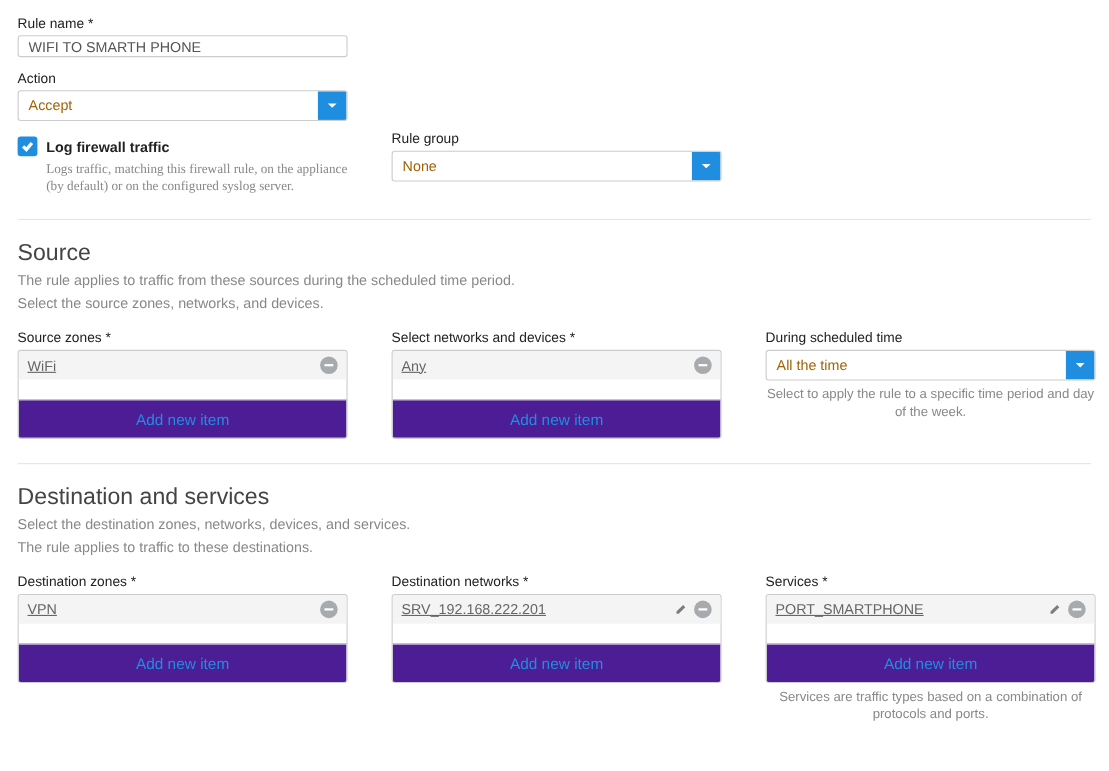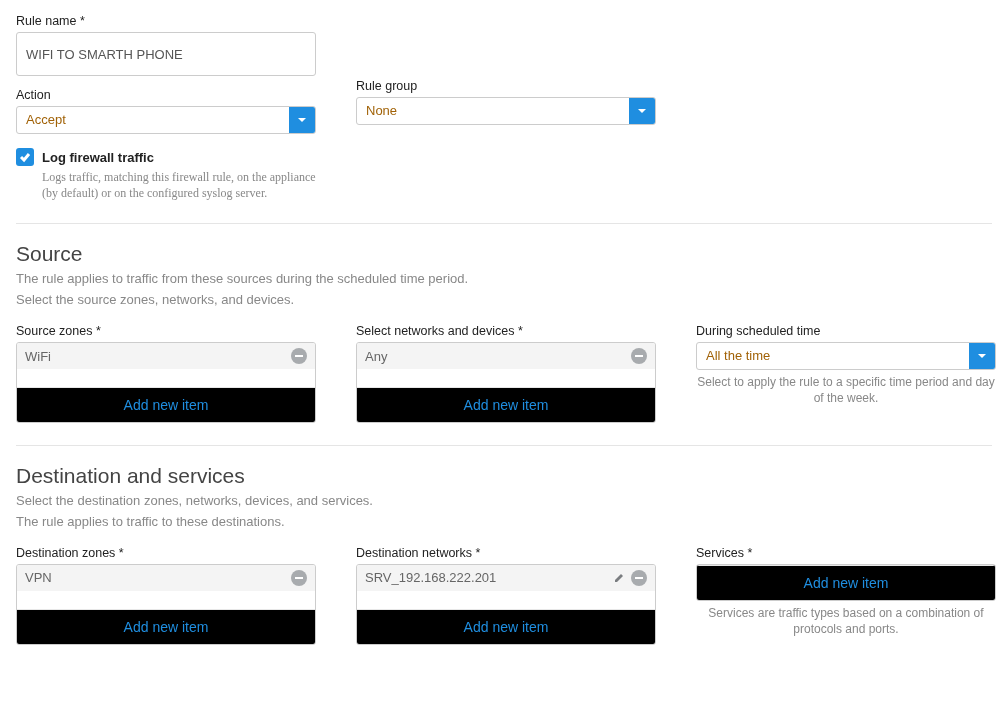--- a/index.html
+++ b/index.html
@@ -9,37 +9,37 @@
     font-family: -apple-system, BlinkMacSystemFont, "Segoe UI", Arial, sans-serif;
     font-size: 13px;
     color: #333;
     background: #fff;
   }
   body { padding: 14px 16px 30px 16px; }
 
   .row {
     display: flex;
     gap: 40px;
-    align-items: center;
+    align-items: flex-end;
   }
   .col-left { flex: 0 0 300px; }
   .col-mid { flex: 0 0 300px; }
   .col-right { flex: 0 0 300px; }
 
   .field-label {
     font-size: 12.5px;
     color: #222;
     margin-bottom: 4px;
     display: block;
     font-weight: 400;
   }
 
   input[type="text"].fld {
     width: 100%;
-    height: 44px;
+    height: 20px;
     border: 1px solid #ccc;
     border-radius: 3px;
     padding: 0 9px;
     font-size: 13px;
     color: #555;
     background: #fff;
   }
   textarea.fld {
     width: 100%;
     height: 56px;
@@ -137,41 +137,42 @@
     padding: 0;
   }
   .chip {
     display: flex;
     align-items: center;
     justify-content: flex-start;
     background: #f4f4f4;
     padding: 5px 8px;
     font-size: 13px;
     color: #666;
+    text-decoration: underline;
   }
   .chip .chip-label { flex: 1; }
   .chip-icons { display: flex; gap: 4px; align-items: center; }
   .chip-icon {
     width: 16px;
     height: 16px;
     border-radius: 50%;
     background: #a8abae;
     display: flex;
     align-items: center;
     justify-content: center;
     cursor: pointer;
   }
   .chip-icon svg { width: 10px; height: 10px; fill: #fff; }
   .chip-icon.edit {
     background: transparent;
   }
   .chip-icon.edit svg { fill: #7a7d80; width: 12px; height: 12px; }
 
   .add-item {
-    background: #000000;
+    background: #4c1d95;
     text-align: center;
     padding: 9px 0;
     font-size: 14px;
     color: #1f8ee0;
     cursor: pointer;
     border-top: 1px solid #e7e7e7;
   }
 
   .below-helper {
     font-size: 12px;
@@ -342,18 +343,35 @@
             </div>
           </div>
         </div>
         <div class="add-item">Add new item</div>
       </div>
     </div>
 
     <div class="wcol">
       <span class="field-label">Services *</span>
       <div class="multibox">
+        <div class="chip-area">
+          <div class="chip">
+            <span class="chip-label">PORT_SMARTPHONE</span>
+            <div class="chip-icons">
+              <div class="chip-icon edit">
+                <svg viewBox="0 0 12 12">
+                    <path d="M2 10 L2 8 L8 2 L10 4 L4 10 Z"></path>
+                  </svg>
+              </div>
+              <div class="chip-icon">
+                <svg viewBox="0 0 10 10">
+                    <rect x="1" y="4" width="8" height="2"></rect>
+                  </svg>
+              </div>
+            </div>
+          </div>
+        </div>
         <div class="add-item">Add new item</div>
       </div>
       <div class="below-helper">Services are traffic types based on a combination of protocols and ports.</div>
     </div>
   </div>
 </div>
 
 </body></html>

